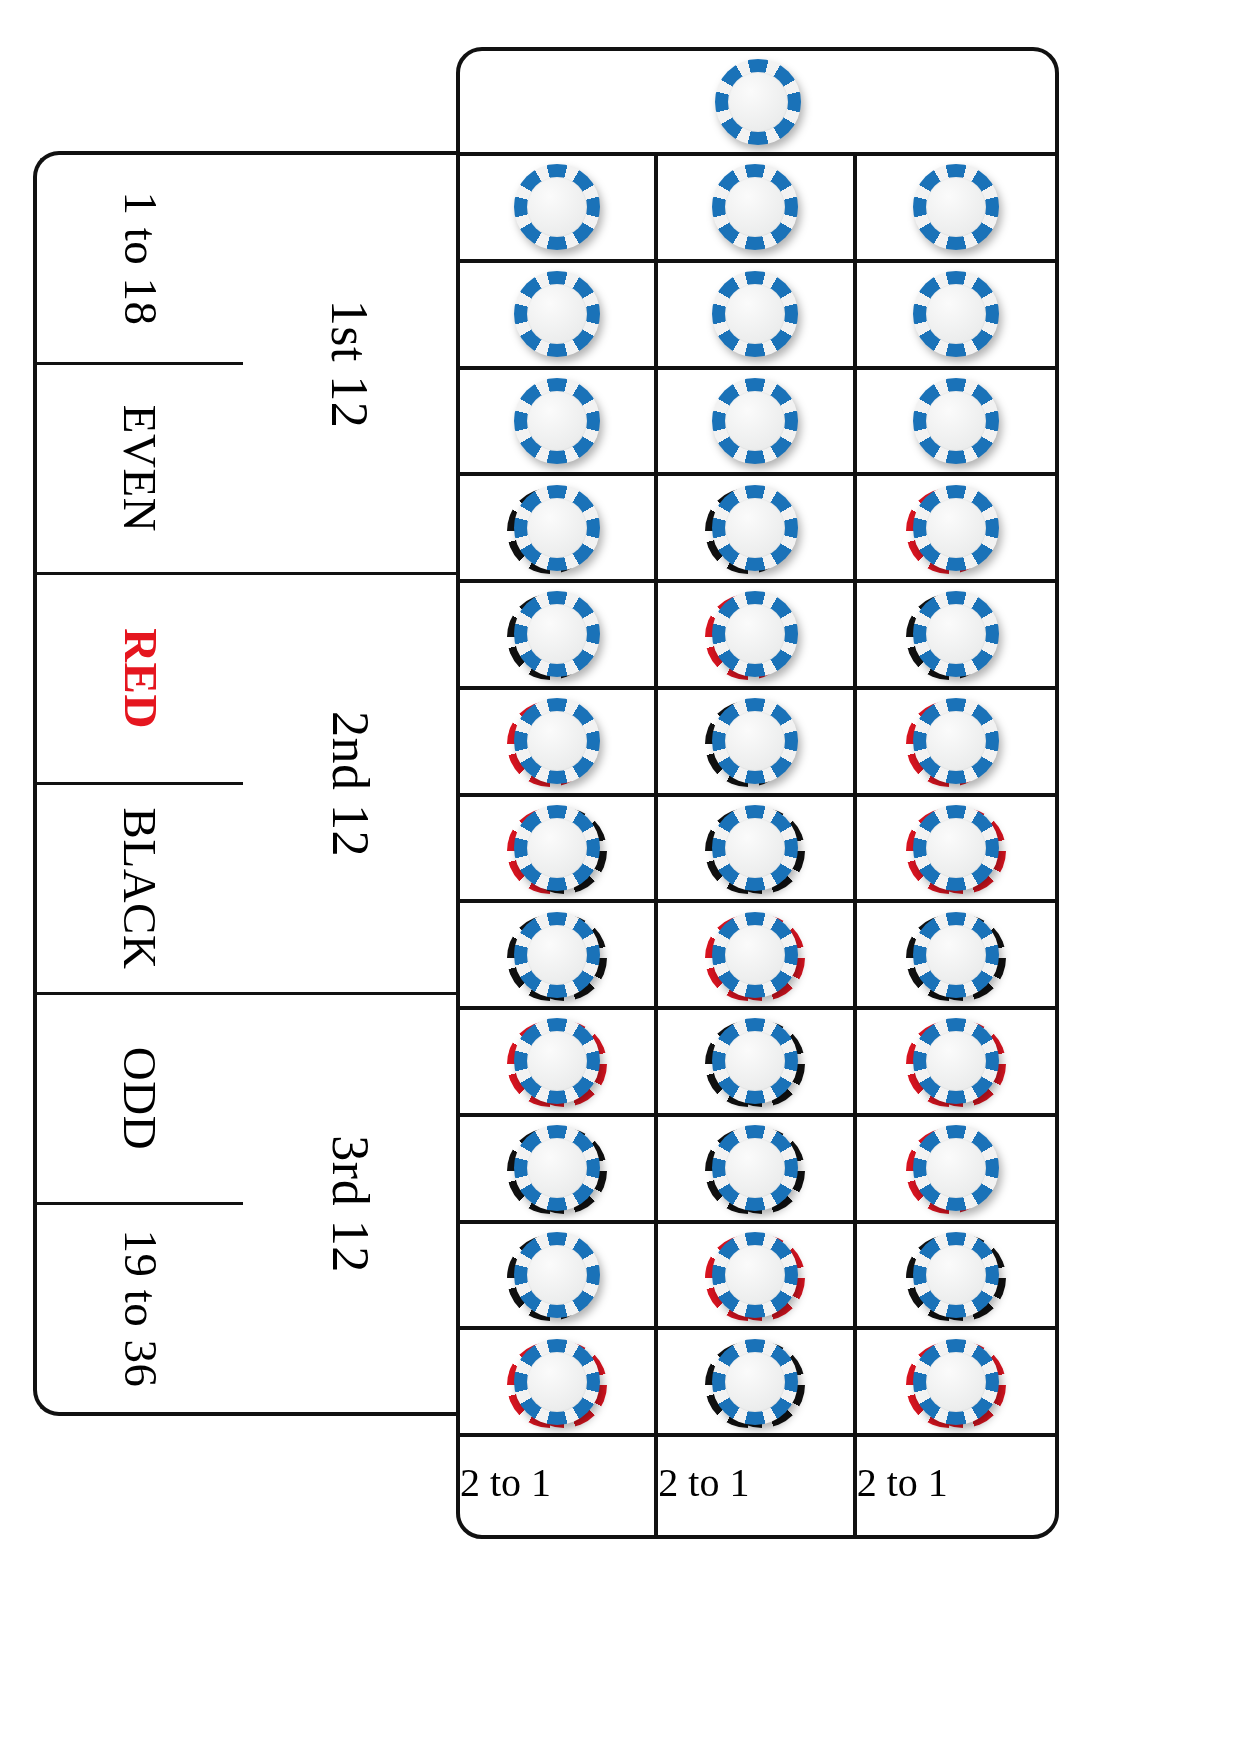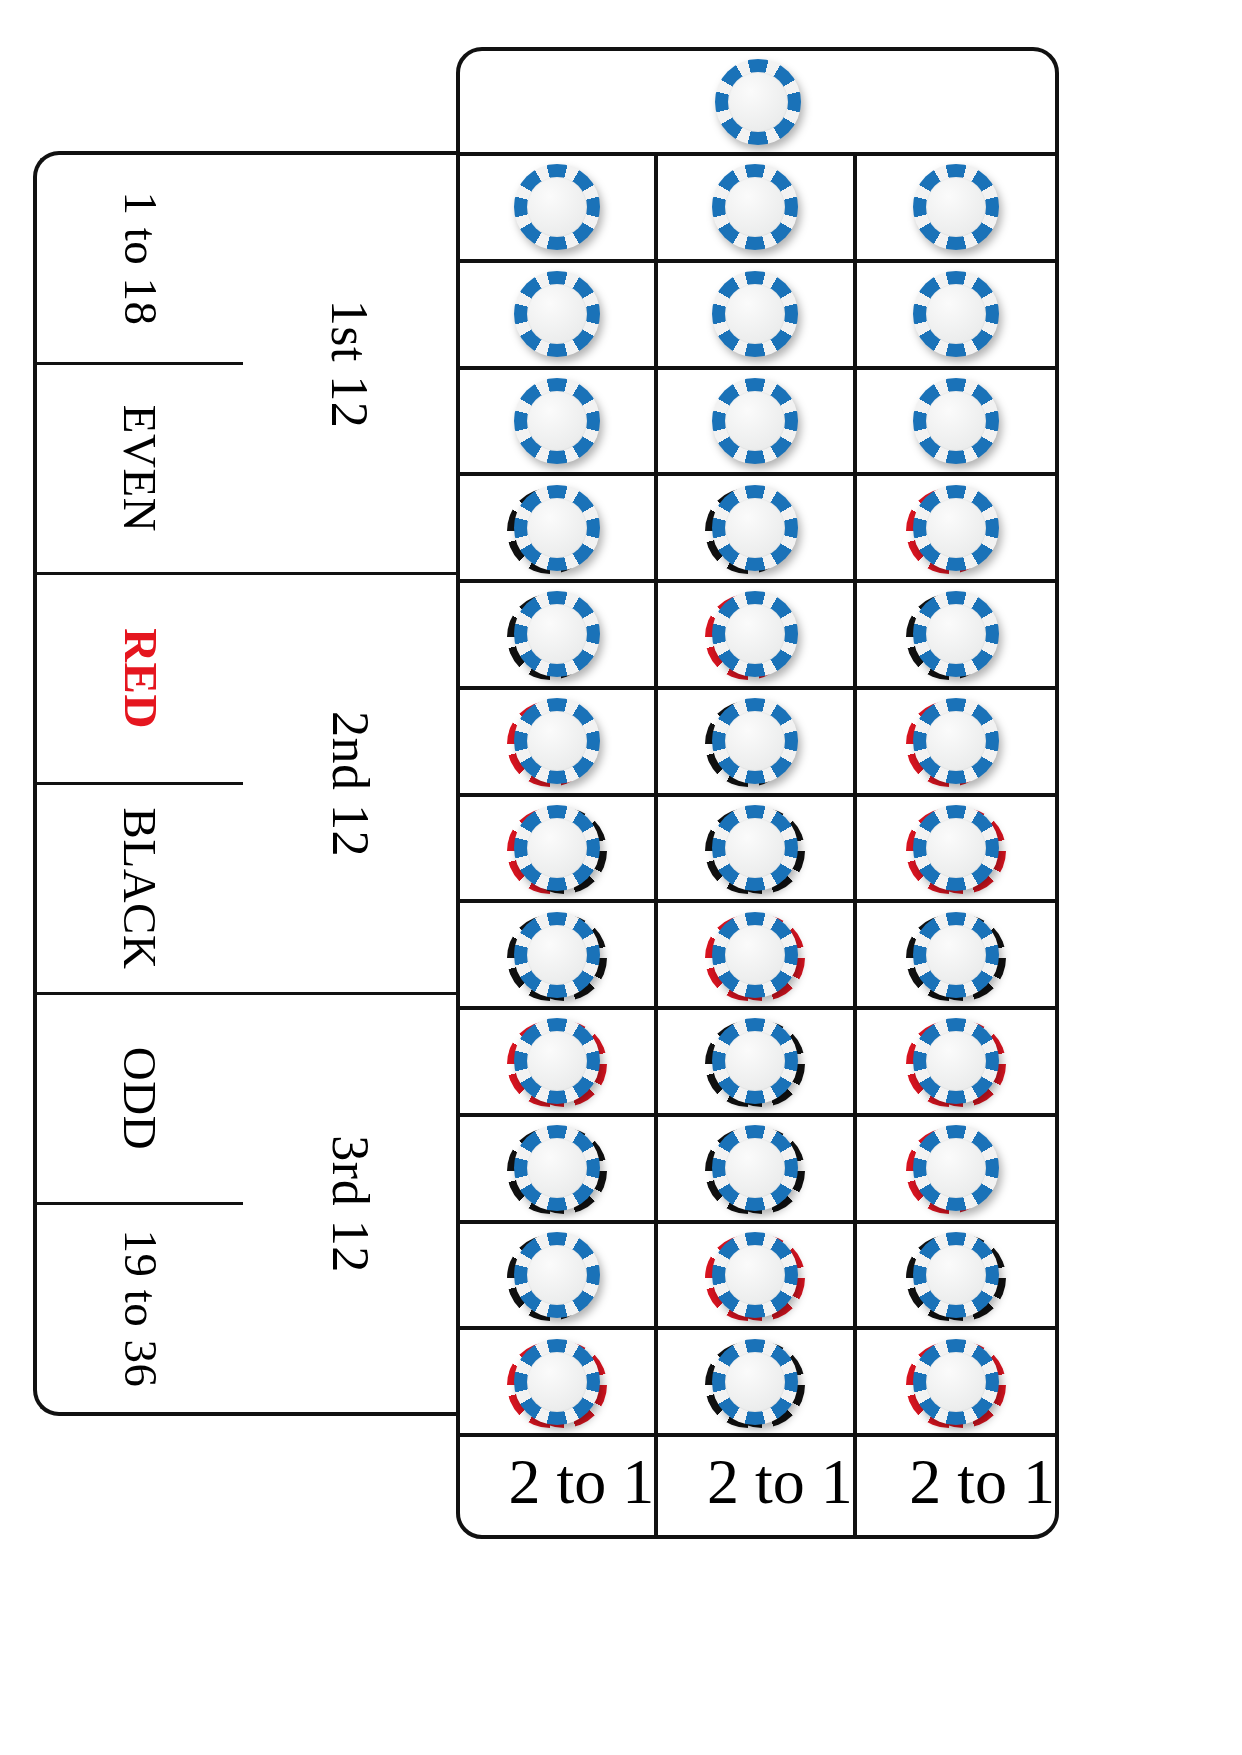--- a/index.html
+++ b/index.html
@@ -82,22 +82,22 @@
   .ncell:nth-child(3n){border-right:none;}
   .ncell:nth-child(n+34){border-bottom:4px solid #111;}
   #two-to-one-row{
     position:absolute; left:0; bottom:0; right:0;
     height:106px;
     display:grid; grid-template-columns:repeat(3,1fr);
   }
   .ttocell{
     border-right:4px solid #111;
     box-sizing:border-box;
-    display:flex;align-items:center;justify-content:flex-end;
-    font-size:64px;
+    display:flex;align-items:center;justify-content:flex-start;
+    font-size:40px;
   }
   .ttocell:last-child{border-right:none;}
 
   
   .chip-stack{
     position:relative;
     width:96px;height:96px;
   }
   .chip{
     position:absolute;

